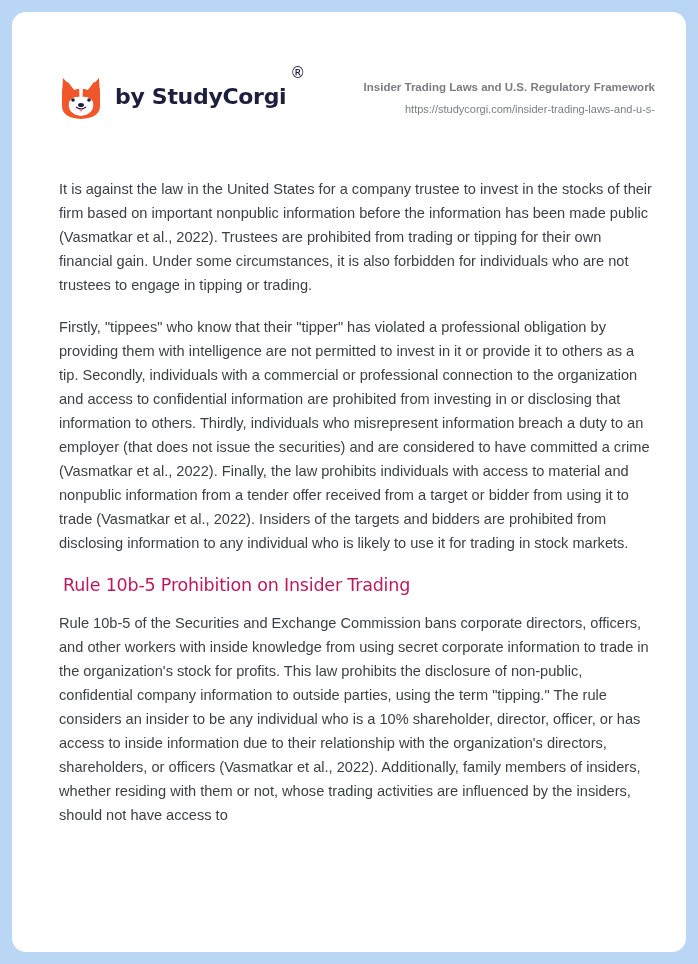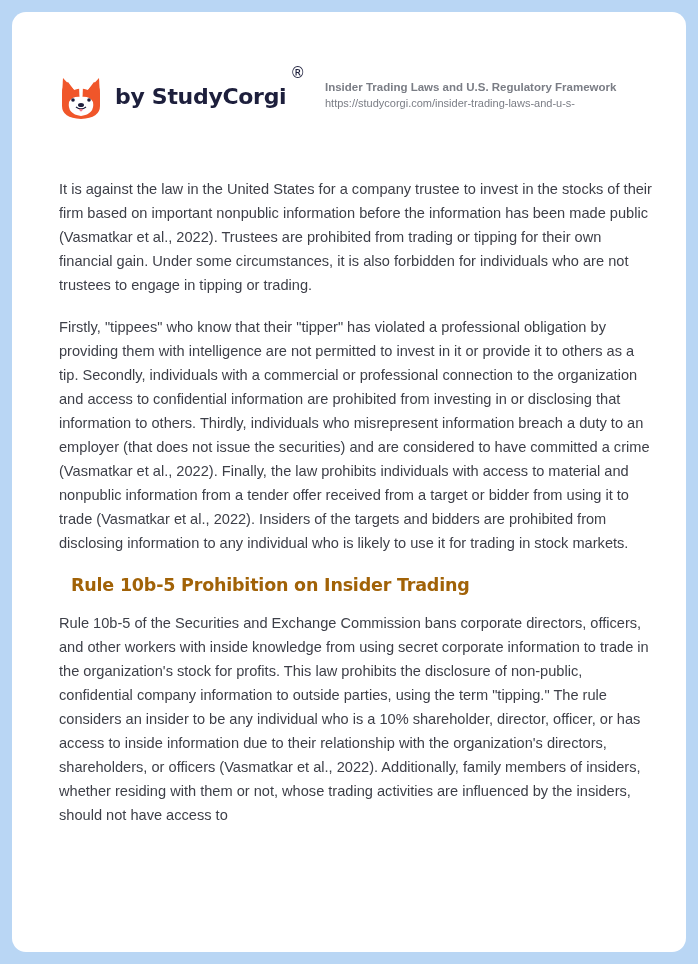--- a/index.html
+++ b/index.html
@@ -55,55 +55,56 @@
     font-size: 15px;
     color: #1d1f3c;
     position: relative;
     top: -12px;
     margin-left: 4px;
   }
   .doc-meta {
     position: absolute;
     right: 31px;
     top: 68px;
+    text-align: right;
     width: 330px;
   }
   .doc-title {
     font-family: "Liberation Sans", sans-serif;
     font-weight: bold;
     font-size: 11.5px;
     color: #7a7d85;
     line-height: 15px;
   }
   .doc-url {
     font-family: "Liberation Sans", sans-serif;
     font-size: 11px;
     color: #7a7d85;
     line-height: 14px;
-    margin-top: 1px;
+    margin-top: 7px;
   }
   .content {
     position: absolute;
     left: 47px;
     top: 165px;
     width: 596px;
   }
   .para {
     font-family: "Liberation Sans", sans-serif;
     font-size: 14.6px;
     line-height: 24px;
     color: #3d3f48;
     margin: 0 0 18px 0;
   }
   .section-heading {
     font-family: "DejaVu Sans", sans-serif;
-    font-weight: bold;
+    font-weight: normal;
     font-size: 17.5px;
-    color: #a16207;
-    margin: 4px 0 14px 12px;
+    color: #be185d;
+    margin: 4px 0 14px 4px;
     line-height: 24px;
     letter-spacing: -0.2px;
   }
 </style>
 </head>
 <body>
 
 <div class="card">
   <div class="header">
     <div class="logo">

